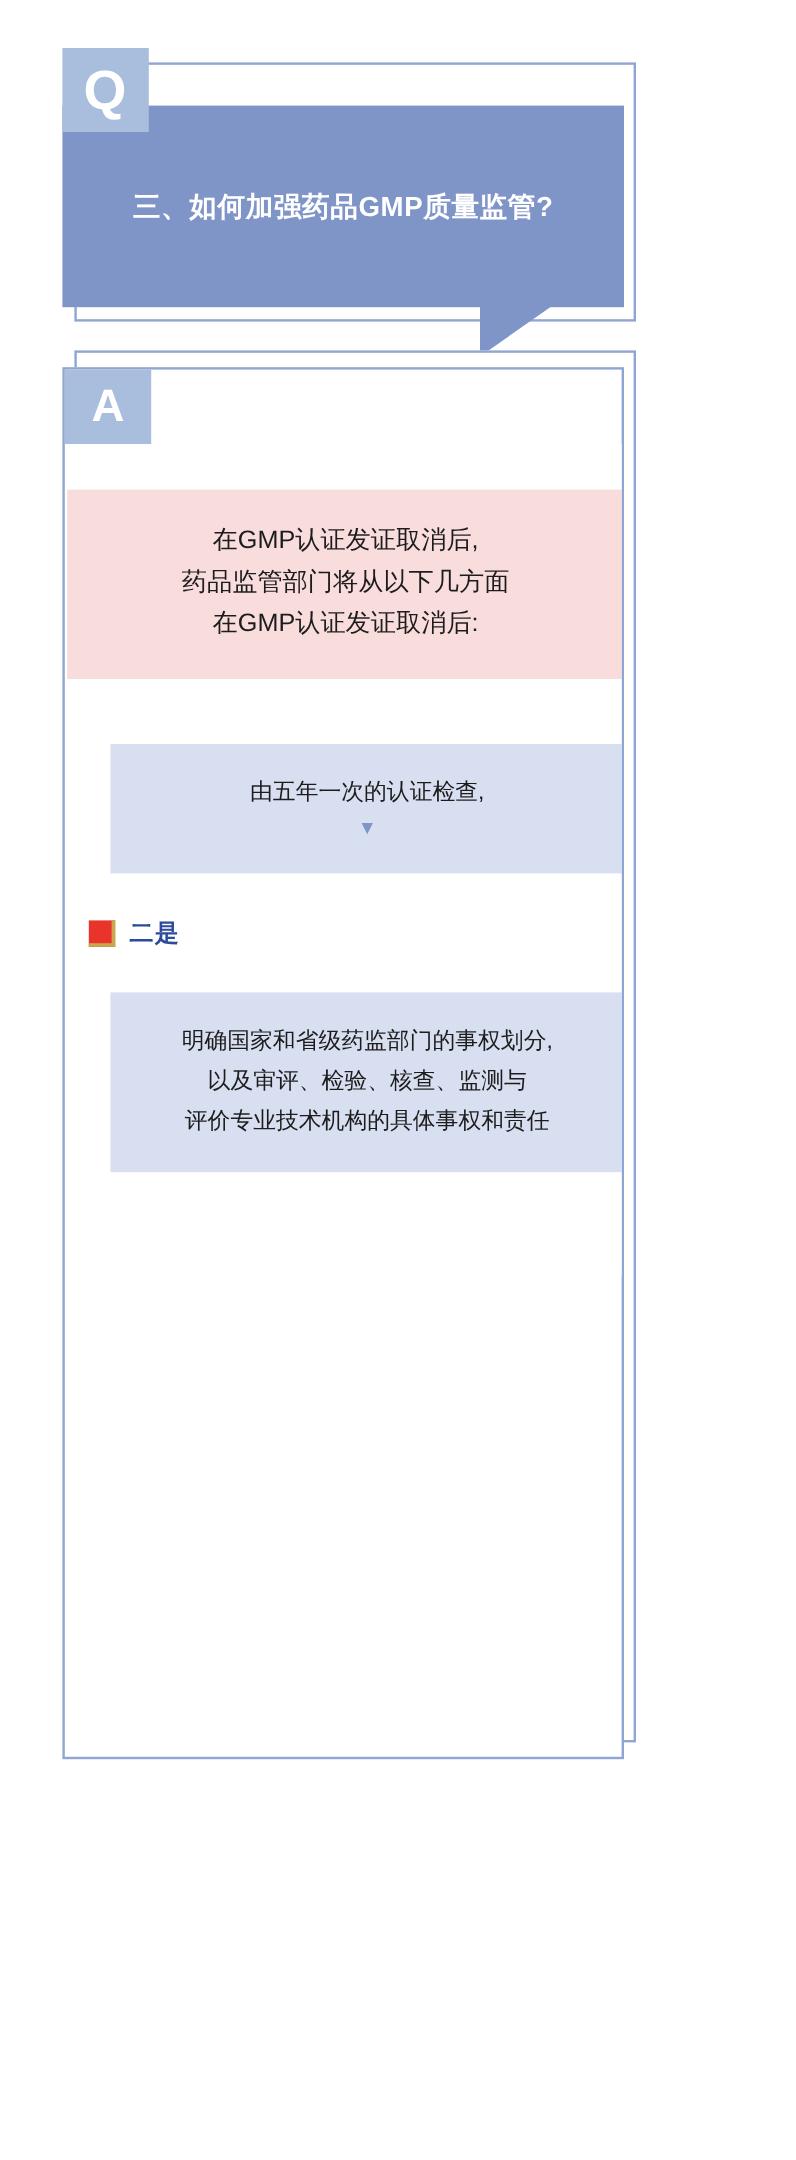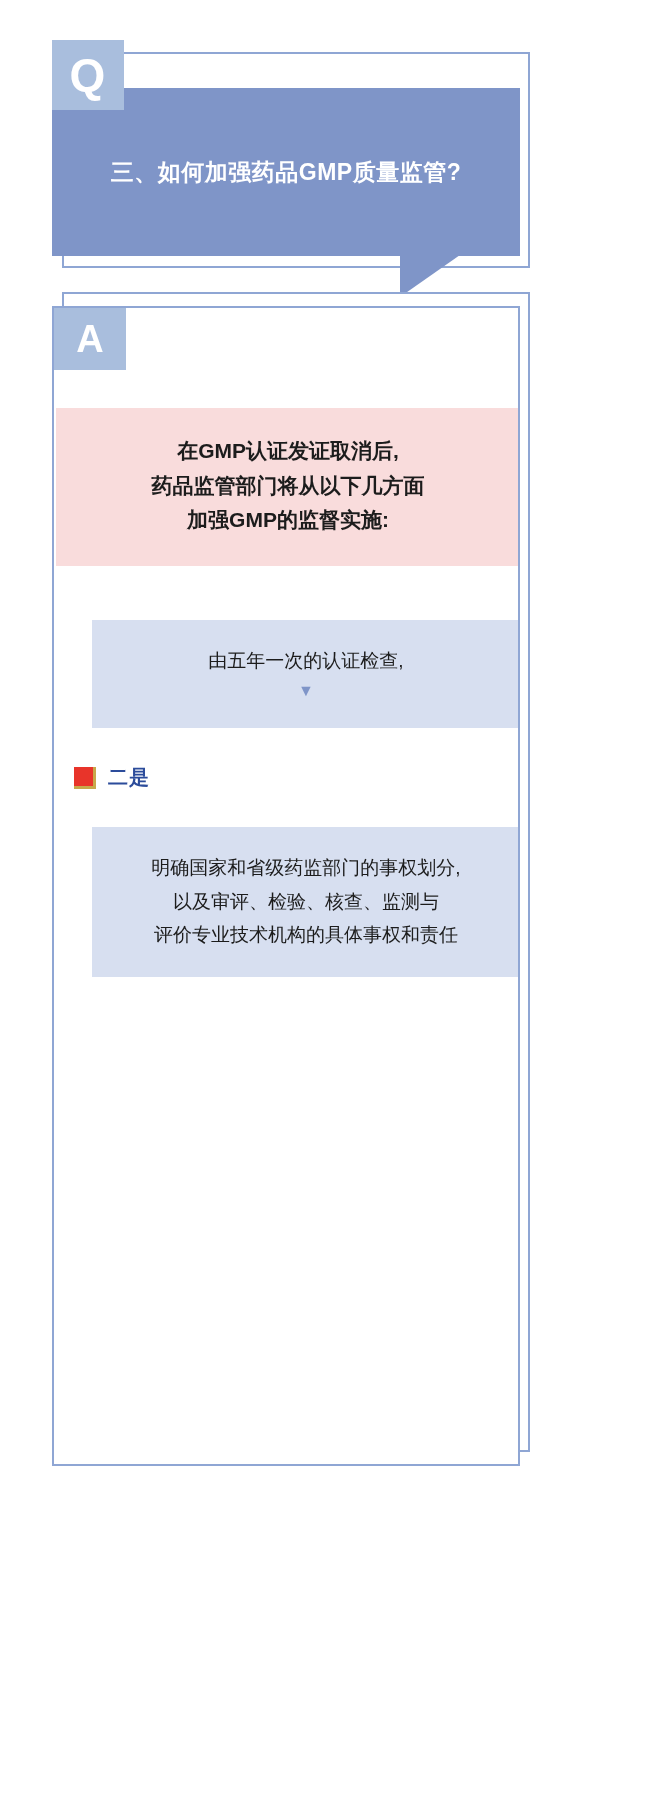--- a/index.html
+++ b/index.html
@@ -126,21 +126,21 @@
   }
 
   .spacer-white { height: 38px; background: #ffffff; }
 
   .intro {
     background: #f9dcdc;
     padding: 26px 20px 28px 20px;
     text-align: center;
     color: #1c1c1c;
     font-size: 21px;
-    font-weight: bold;
+    font-weight: normal;
     line-height: 1.65;
   }
 
   .gap { height: 54px; background: #ffffff; }
 
   .item-head {
     background: #ffffff;
     display: flex;
     align-items: center;
     padding: 10px 0 10px 18px;
@@ -193,21 +193,21 @@
 <div id="a-block">
   <div id="a-shadow"></div>
   <div id="a-card">
 
     <div class="card-inner">
       <div class="spacer-white"></div>
 
       <div class="intro">
         <div>在GMP认证发证取消后,</div>
         <div>药品监管部门将从以下几方面</div>
-        <div>加强GMP的监督实施:</div>
+        <div>在GMP认证发证取消后:</div>
       </div>
 
       <div class="gap"></div>
 
       <div class="item-body">
         <div>由五年一次的认证检查,</div>
         <div class="arrow">▼</div>
       </div>
 
       <div class="mini-gap"></div>

